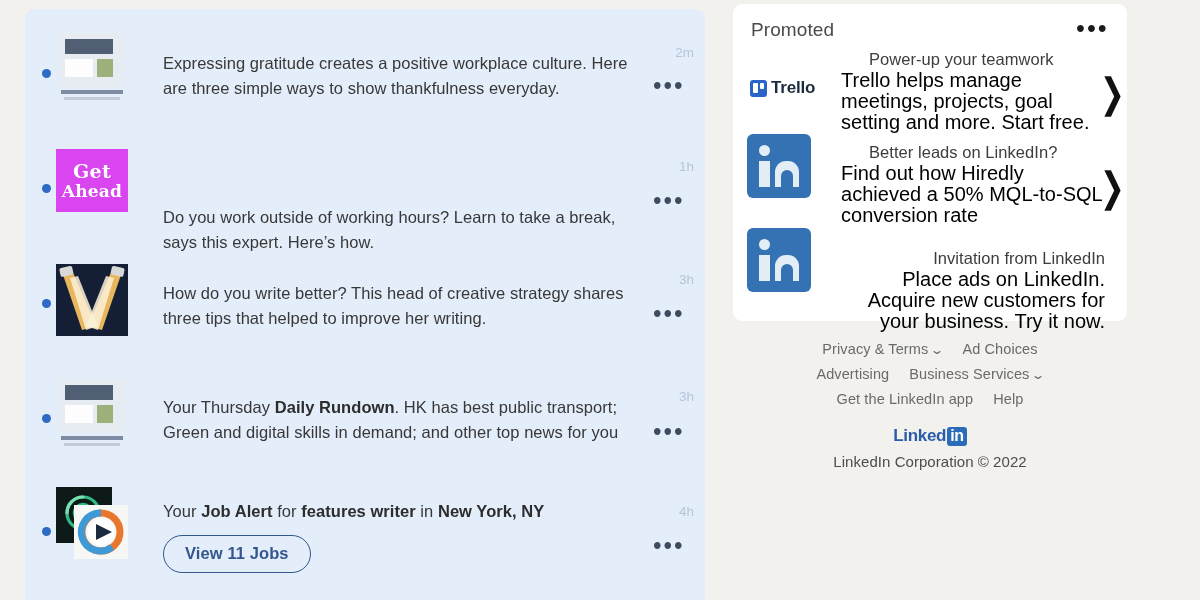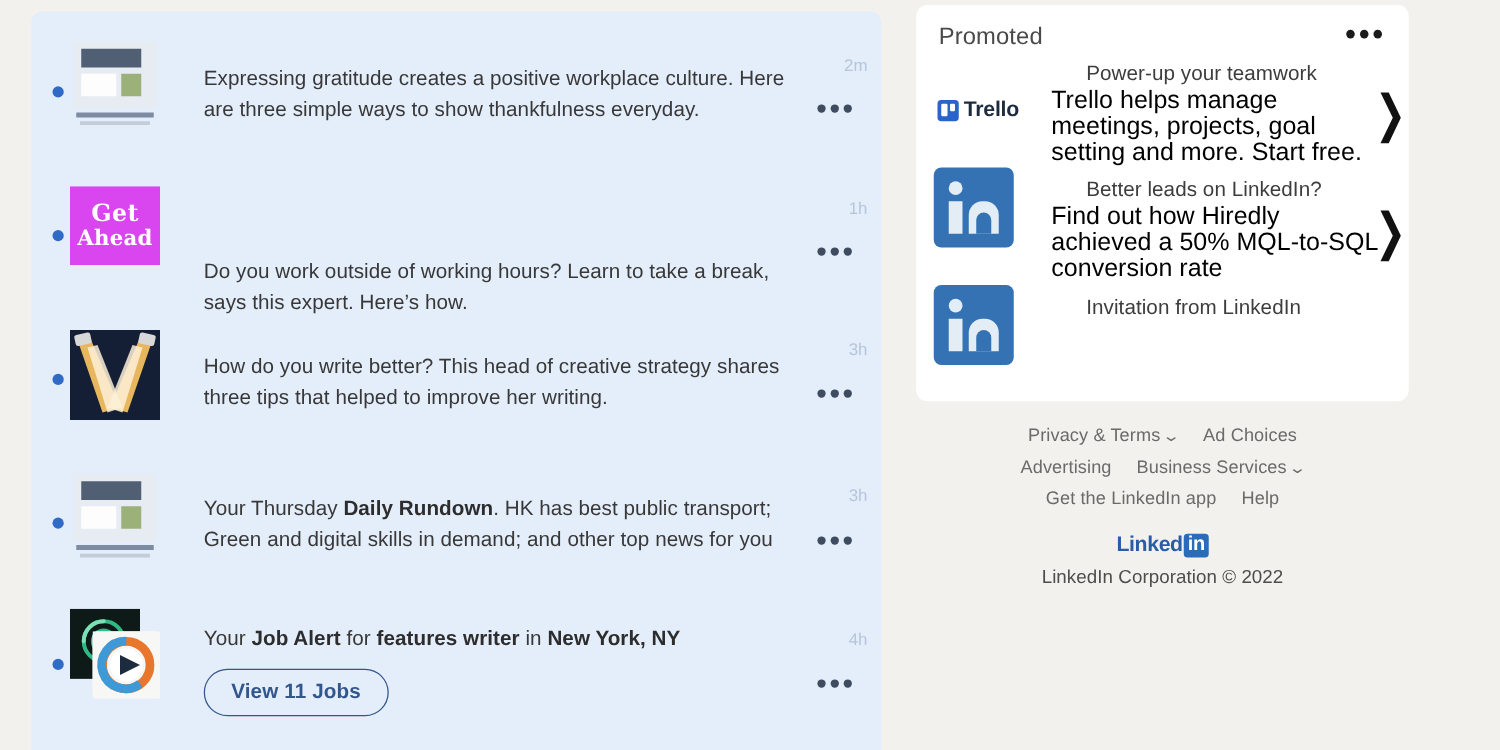--- a/index.html
+++ b/index.html
@@ -508,22 +508,23 @@
     </div>
     <div class="promo-row" style="top: 224px;">
       <div class="promo-logo">
         <div class="li-square">
           <div class="dot"></div>
           <div class="stem"></div>
           <div class="n"></div>
           <div class="ncut"></div>
         </div>
       </div>
-      <div class="promo-text" style="top: 7px;">
+      <div class="promo-text" style="top: 19px; text-align: right;">
         <div class="promo-title">Invitation from LinkedIn</div>
+        <div class="promo-sub">Place ads on LinkedIn. Acquire new customers for your business. Try it now.</div>
       </div>
     </div>
     <div class="promo-chevron" style="top: 74px;">❯</div>
     <div class="promo-chevron" style="top: 168px;">❯</div>
   </div>
 
 <div id="footer">
   <div id="footer-links">
       <div class="foot-row">
         <span class="foot-link"><span>Privacy &amp; Terms</span><span class="chev">⌄</span></span>

